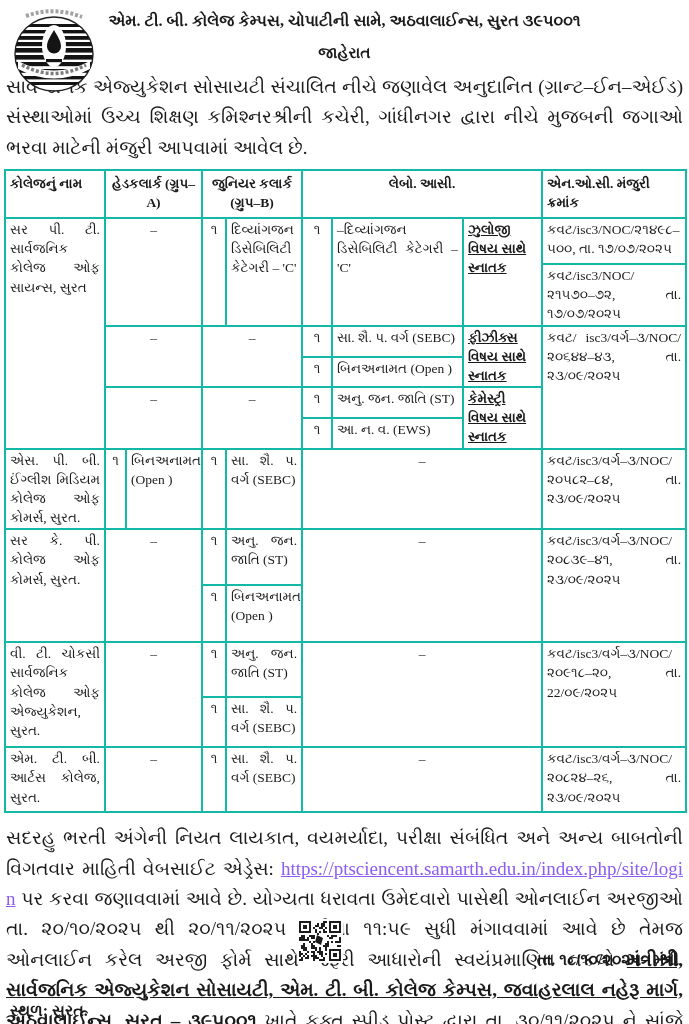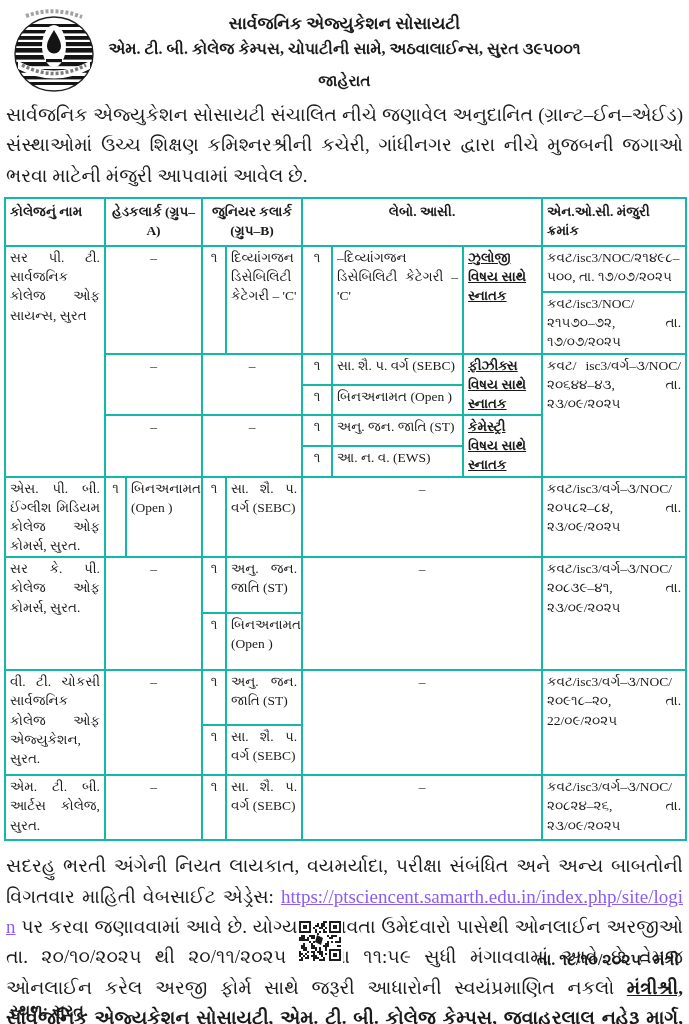--- a/index.html
+++ b/index.html
@@ -65,21 +65,20 @@
       <rect x="7" y="68" width="78" height="3.4"></rect>
       <rect x="7" y="74" width="78" height="3"></rect>
     </g>
     <ellipse cx="46" cy="38" rx="12" ry="21" fill="#ffffff"></ellipse>
     <path d="M46 22 c4.5 7.5 7 11.5 7 16.5 a7 7 0 1 1 -14 0 c0 -5 2.5 -9 7 -16.5 z" fill="#141414"></path>
     <rect x="38" y="51" width="16" height="3.2" fill="#141414"></rect>
     <path d="M10 53 Q46 72 82 53 L82 61 Q46 80 10 61 z" fill="#ffffff" clip-path="url(#lc)"></path>
     <path d="M14 57 Q46 74 78 57" fill="none" stroke="#444" stroke-width="3.5" stroke-dasharray="3 2" opacity="0.7" clip-path="url(#lc)"></path>
   </svg>
 
-  <div class="org-name">સાર્વજનિક એજ્યુકેશન સોસાયટી</div>
   <div class="org-address">એમ. ટી. બી. કોલેજ કેમ્પસ, ચોપાટીની સામે, અઠવાલાઈન્સ, સુરત ૩૯૫૦૦૧</div>
   <div class="doc-title">જાહેરાત</div>
 
   <p class="para">સાર્વજનિક એજ્યુકેશન સોસાયટી સંચાલિત નીચે જણાવેલ અનુદાનિત (ગ્રાન્ટ–ઈન–એઈડ) સંસ્થાઓમાં ઉચ્ચ શિક્ષણ કમિશ્નરશ્રીની કચેરી, ગાંધીનગર દ્વારા નીચે મુજબની જગાઓ ભરવા માટેની મંજુરી આપવામાં આવેલ છે.</p>
 
   <table class="vac">
     <colgroup>
       <col style="width:100px">
         <col style="width:21px">
         <col style="width:76px">

